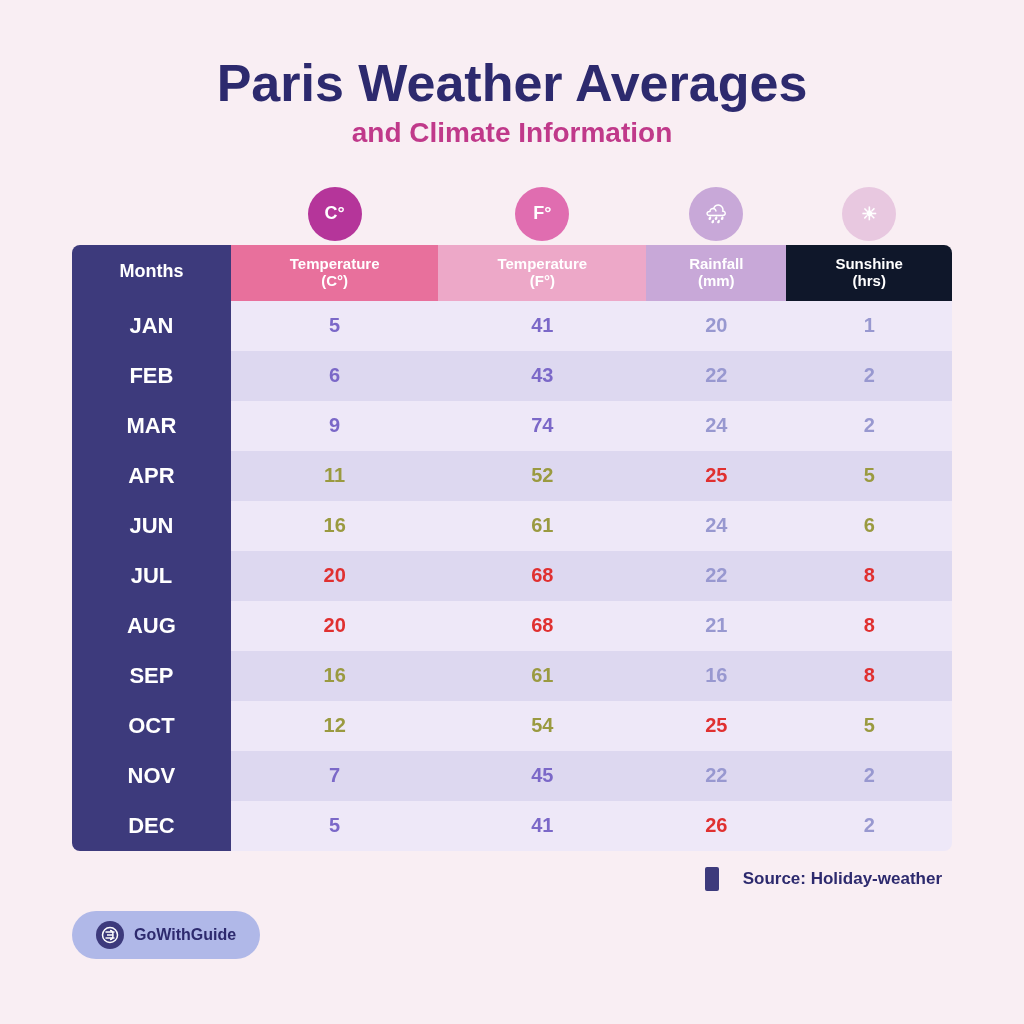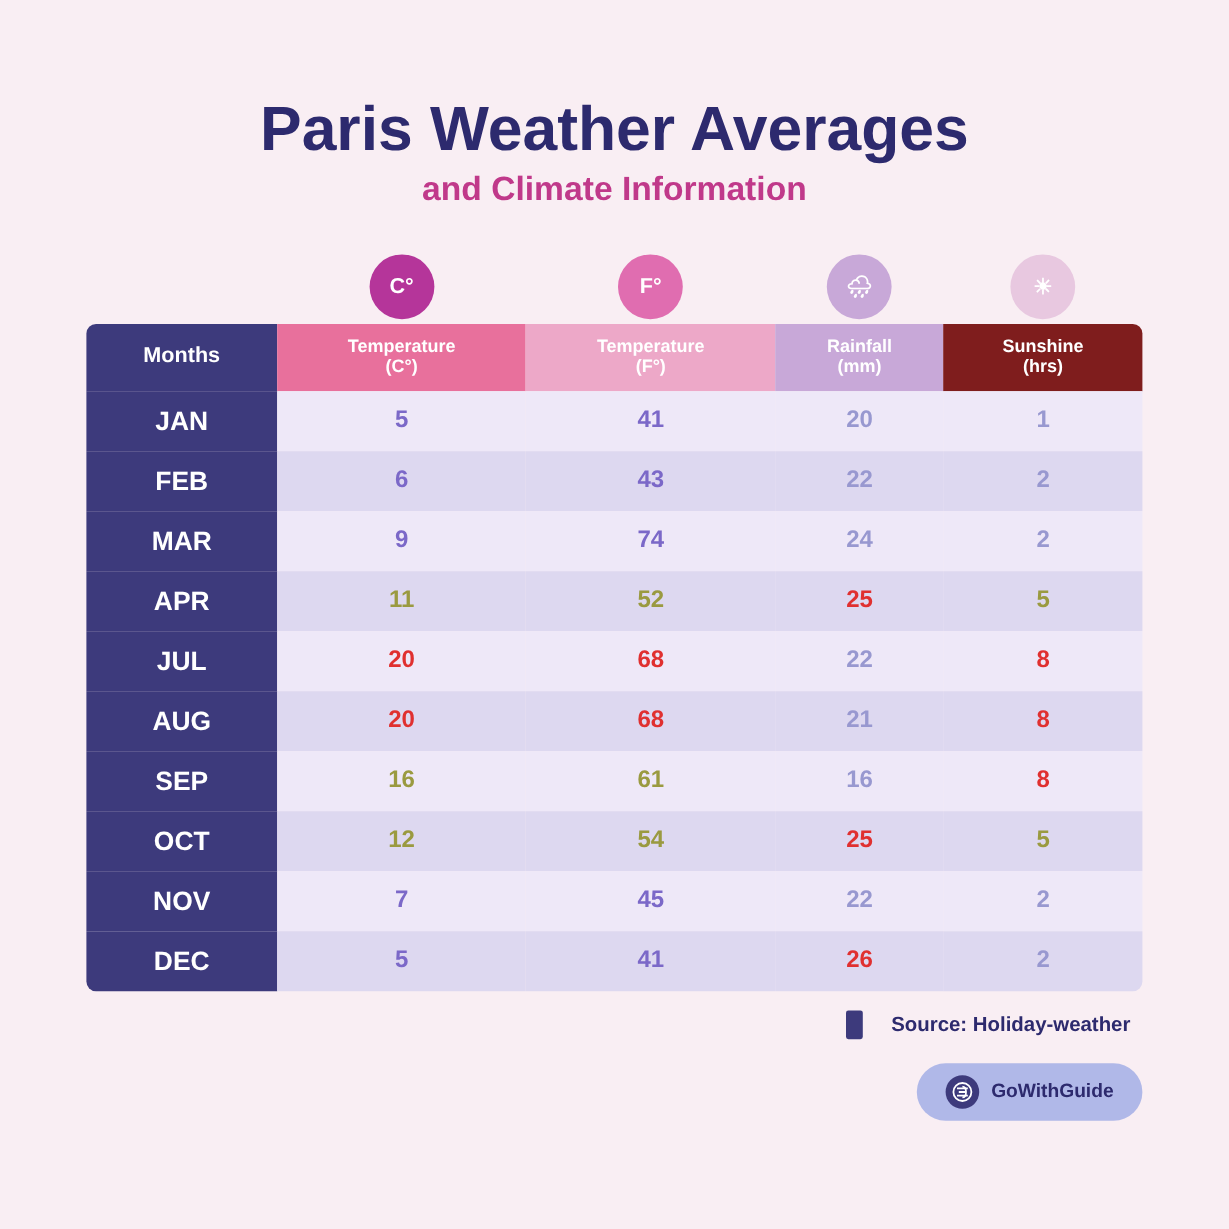--- a/index.html
+++ b/index.html
@@ -105,21 +105,21 @@
       background-color: #eda8c8;
       color: white;
     }
 
     .label-row th.col-rain {
       background-color: #c8a8d8;
       color: white;
     }
 
     .label-row th.col-sun {
-      background-color: #7f1d1d;
+      background-color: #0f172a;
       color: white;
       margin-top: 36px;
     }
 
     
     .data-row td {
       padding: 12px 10px;
       text-align: center;
       font-size: 20px;
       font-weight: 600;
@@ -159,21 +159,21 @@
     }
 
     .source-text {
       font-size: 17px;
       font-weight: 600;
       color: #2d2a6e;
     }
 
     .logo-section {
       display: flex;
-      justify-content: flex-end;
+      justify-content: flex-start;
       margin-top: 20px;
     }
 
     .logo-pill {
       background-color: #b0b8e8;
       border-radius: 30px;
       padding: 10px 24px;
       display: flex;
       align-items: center;
       gap: 10px;
@@ -273,20 +273,27 @@
             <td style="color: rgb(152, 152, 208);">2</td>
           </tr>
           <tr class="data-row">
             <td>APR</td>
             <td style="color: rgb(154, 154, 64);">11</td>
             <td style="color: rgb(154, 154, 64);">52</td>
             <td style="color: rgb(224, 48, 48);">25</td>
             <td style="color: rgb(154, 154, 64);">5</td>
           </tr>
           <tr class="data-row">
+            <td>JUN</td>
+            <td style="color: rgb(154, 154, 64);">16</td>
+            <td style="color: rgb(154, 154, 64);">61</td>
+            <td style="color: rgb(152, 152, 208);">24</td>
+            <td style="color: rgb(154, 154, 64);">6</td>
+          </tr>
+          <tr class="data-row">
             <td>JUL</td>
             <td style="color: rgb(224, 48, 48);">20</td>
             <td style="color: rgb(224, 48, 48);">68</td>
             <td style="color: rgb(152, 152, 208);">22</td>
             <td style="color: rgb(224, 48, 48);">8</td>
           </tr>
           <tr class="data-row">
             <td>AUG</td>
             <td style="color: rgb(224, 48, 48);">20</td>
             <td style="color: rgb(224, 48, 48);">68</td>

